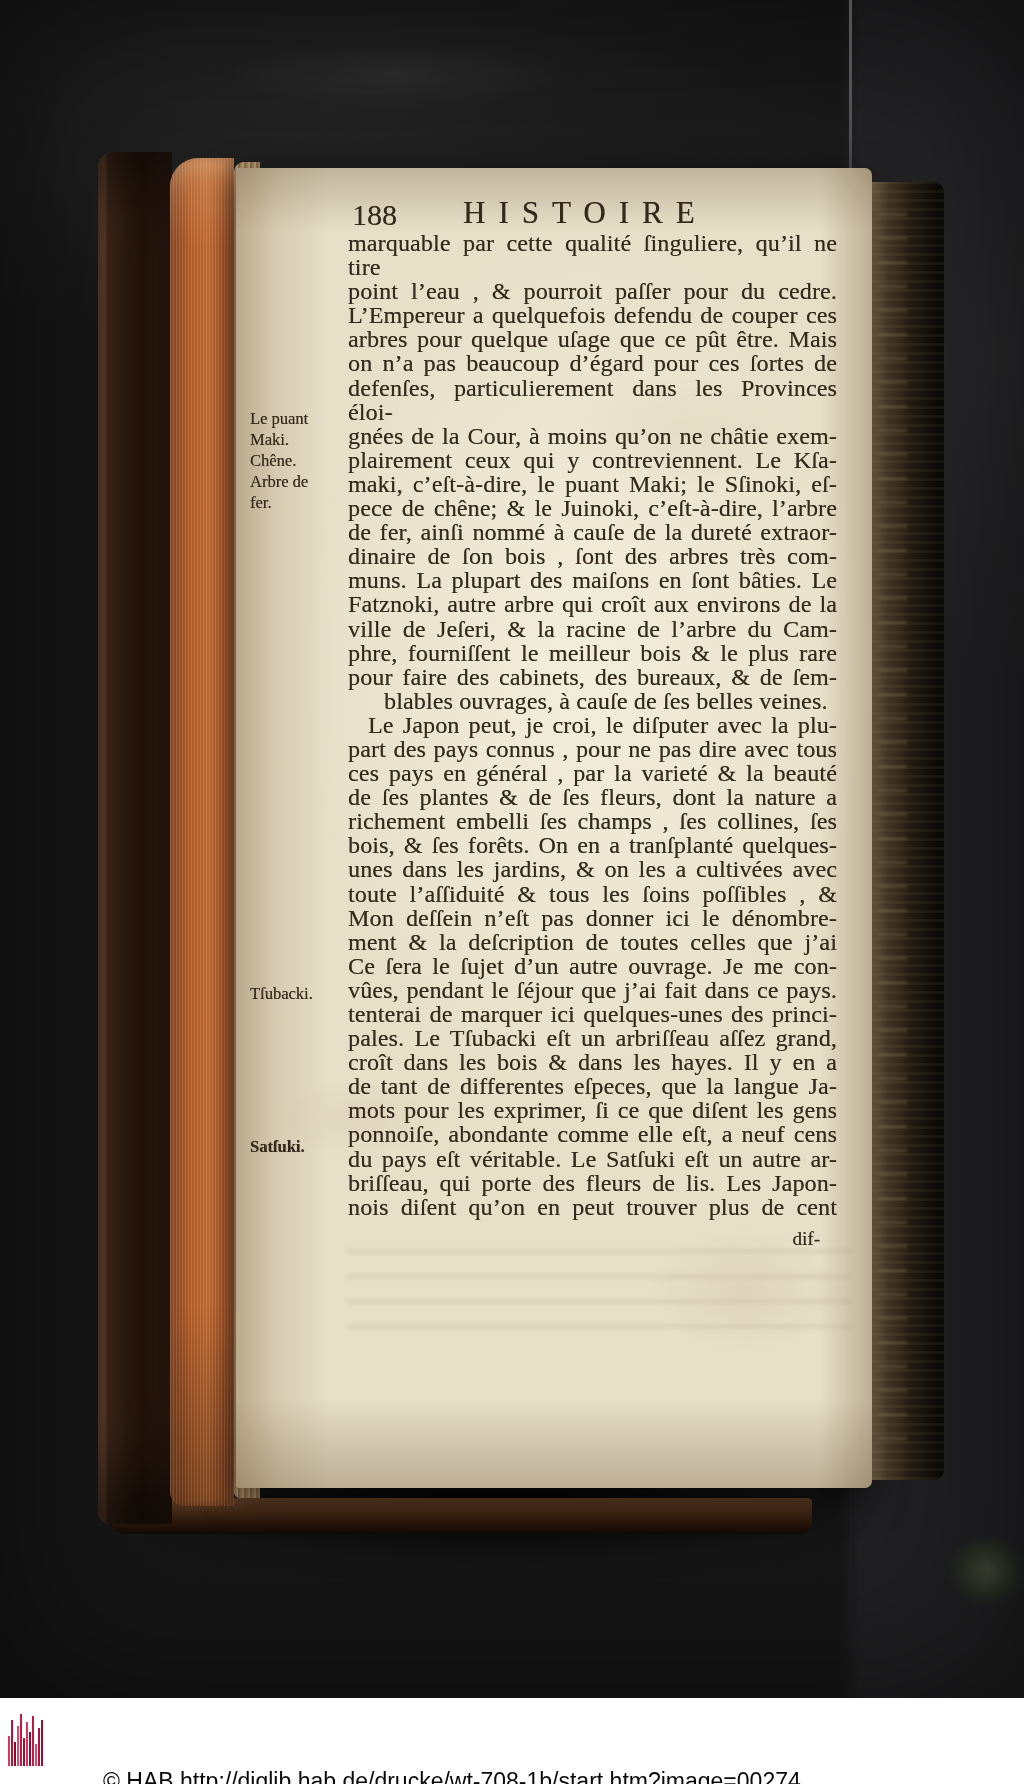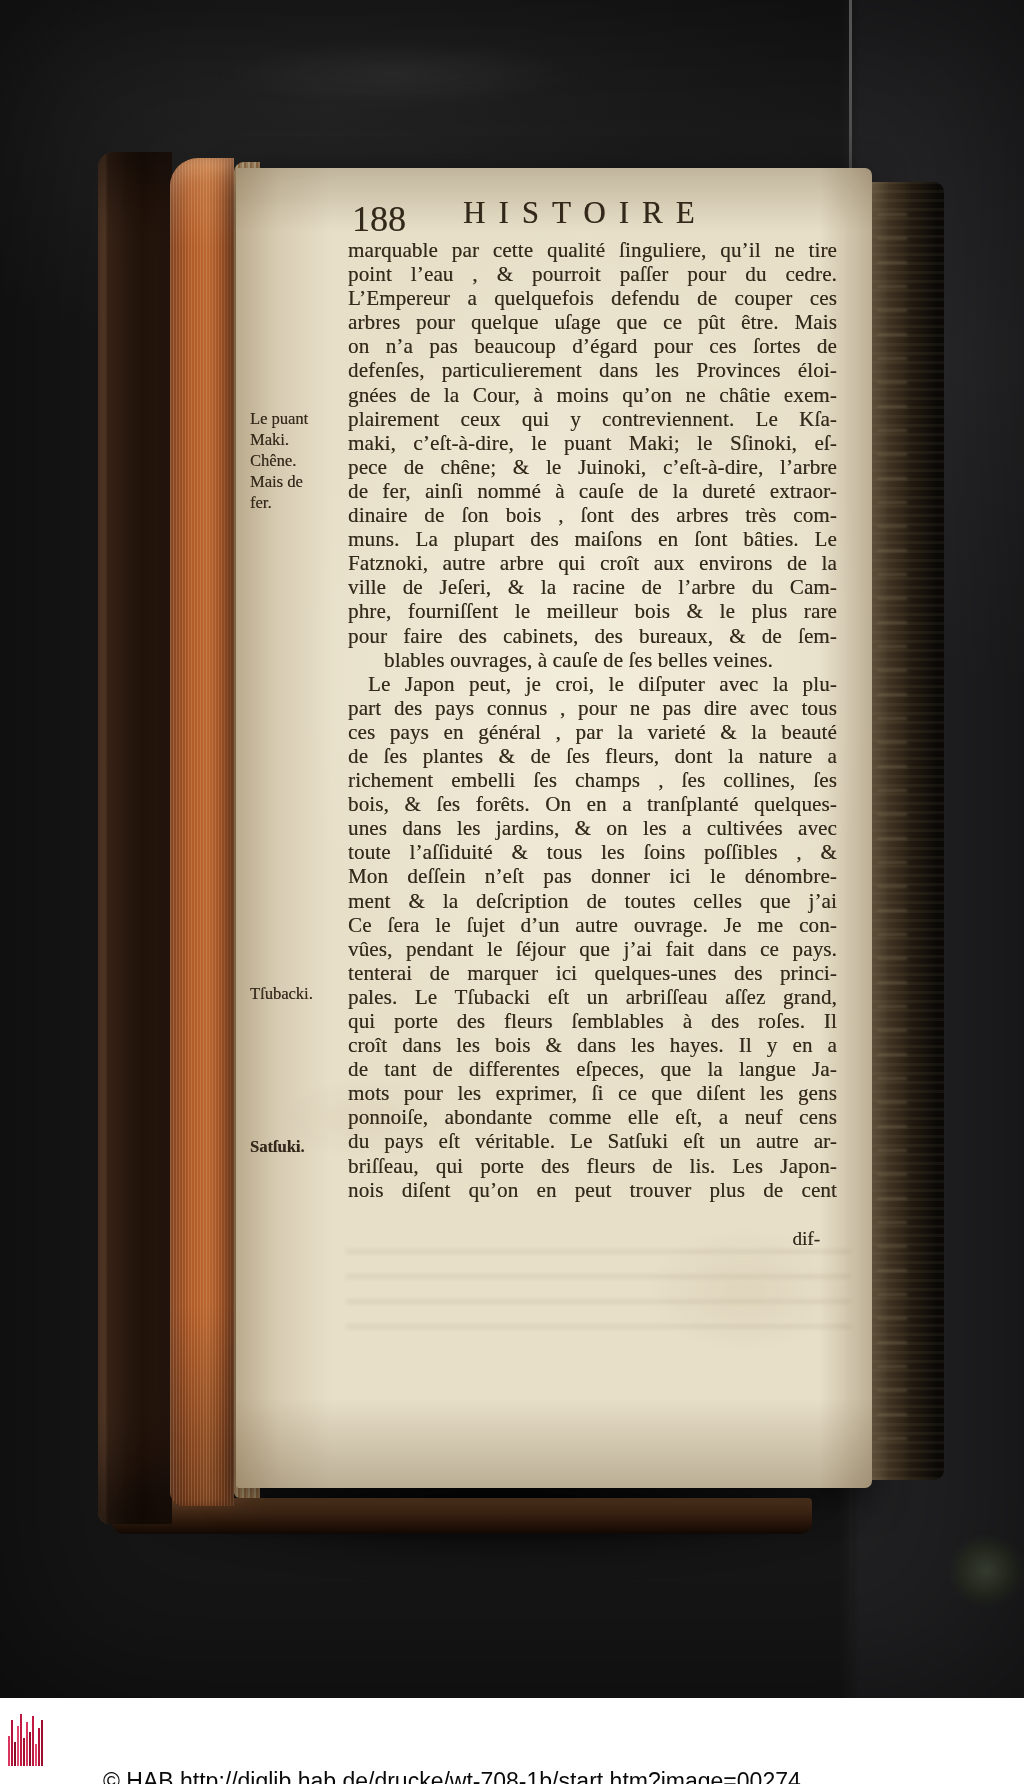--- a/index.html
+++ b/index.html
@@ -70,29 +70,29 @@
   .page::before{content:"";position:absolute;inset:0;border-radius:inherit;background:
     radial-gradient(120px 60px at 20% 72%, rgba(150,120,80,.08), transparent 70%),
     radial-gradient(160px 80px at 70% 20%, rgba(150,120,80,.07), transparent 70%),
     radial-gradient(140px 90px at 80% 85%, rgba(140,110,70,.09), transparent 70%);}
   .bleed-bottom{position:absolute;left:110px;top:1082px;width:505px;height:78px;
     background:repeating-linear-gradient(0deg, rgba(110,90,60,.17) 0 3px, transparent 3px 25px);
     filter:blur(2px);opacity:.8;}
 
   
   .ink{color:#33281a;text-shadow:.3px .3px .4px rgba(51,40,26,.55);}
-  .page-number{position:absolute;left:116px;top:30px;font-size:36px;}
+  .page-number{position:absolute;left:116px;top:30px;font-size:30px;}
   .page-title{position:absolute;left:227px;top:27px;font-size:31px;letter-spacing:13px;}
   .margin-notes{position:absolute;left:14px;top:0;width:102px;}
   .margin-notes > div{position:absolute;white-space:pre-line;font-size:16.5px;line-height:21px;}
   .margin-notes > div:nth-child(1){top:240px;}
   .margin-notes > div:nth-child(2){top:815px;}
   .margin-notes > div:nth-child(3){top:968px;font-weight:bold;}
-  .body-text{position:absolute;left:112px;top:70px;width:489px;
-    font-size:21px;line-height:24.1px;letter-spacing:.15px;text-align:justify;}
+  .body-text{position:absolute;left:112px;top:63px;width:489px;
+    font-size:24px;line-height:24.1px;letter-spacing:.15px;text-align:justify;}
   .body-text > div{text-align-last:justify;}
   .body-text > div:nth-child(18){text-align-last:left;margin-left:36px;}
   .body-text > div:nth-child(19){text-indent:20px;}
   .catchword{position:absolute;left:112px;top:1060px;width:472px;text-align:right;font-size:19px;}
 
   
   .vignette{position:absolute;left:0;top:0;width:1024px;height:1698px;
     box-shadow:inset 0 0 170px rgba(0,0,0,.55);pointer-events:none;}
 
   
@@ -125,21 +125,21 @@
 
   <div class="page">
     <span class="page-number ink">188</span>
     <span class="page-title ink">HISTOIRE</span>
 
     <div class="margin-notes ink">
 
     <div>Le puant
 Maki.
 Chêne.
-Mais de
+Arbre de
 fer.</div>
         <div>Tſubacki.</div>
         <div>Satſuki.</div>
       </div>
 
     <div class="body-text ink">
 
     <div>marquable par cette qualité ſinguliere, qu’il ne tire</div>
         <div>point l’eau , &amp; pourroit paſſer pour du cedre.</div>
         <div>L’Empereur a quelquefois defendu de couper ces</div>
@@ -165,21 +165,20 @@
         <div>richement embelli ſes champs , ſes collines, ſes</div>
         <div>bois, &amp; ſes forêts. On en a tranſplanté quelques-</div>
         <div>unes dans les jardins, &amp; on les a cultivées avec</div>
         <div>toute l’aſſiduité &amp; tous les ſoins poſſibles , &amp;</div>
         <div>Mon deſſein n’eſt pas donner ici le dénombre-</div>
         <div>ment &amp; la deſcription de toutes celles que j’ai</div>
         <div>Ce ſera le ſujet d’un autre ouvrage. Je me con-</div>
         <div>vûes, pendant le ſéjour que j’ai fait dans ce pays.</div>
         <div>tenterai de marquer ici quelques-unes des princi-</div>
         <div>pales. Le Tſubacki eſt un arbriſſeau aſſez grand,</div>
-        <div>qui porte des fleurs ſemblables à des roſes. Il</div>
         <div>croît dans les bois &amp; dans les hayes. Il y en a</div>
         <div>de tant de differentes eſpeces, que la langue Ja-</div>
         <div>mots pour les exprimer, ſi ce que diſent les gens</div>
         <div>ponnoiſe, abondante comme elle eſt, a neuf cens</div>
         <div>du pays eſt véritable. Le Satſuki eſt un autre ar-</div>
         <div>briſſeau, qui porte des fleurs de lis. Les Japon-</div>
         <div>nois diſent qu’on en peut trouver plus de cent</div>
       </div>
 
     <div class="catchword ink">dif-</div>

